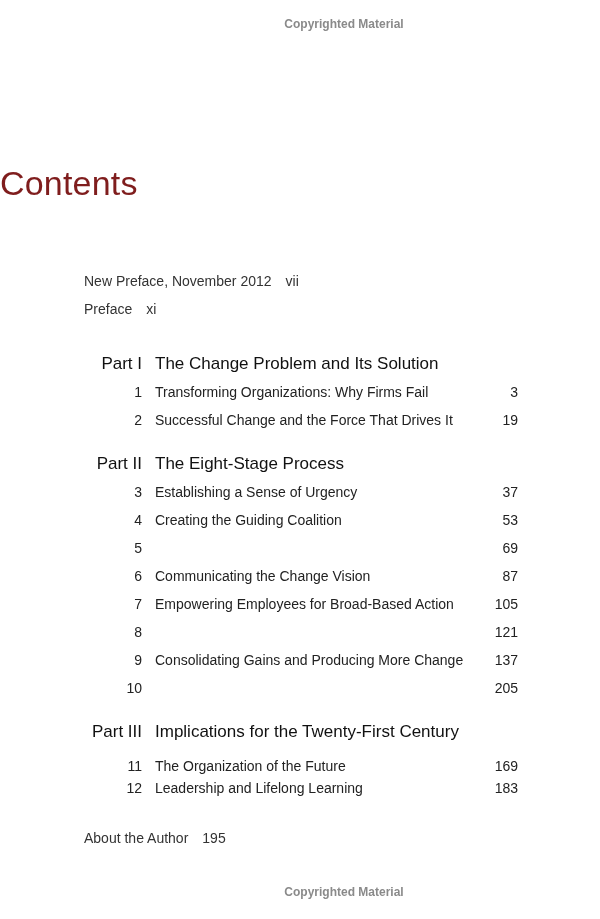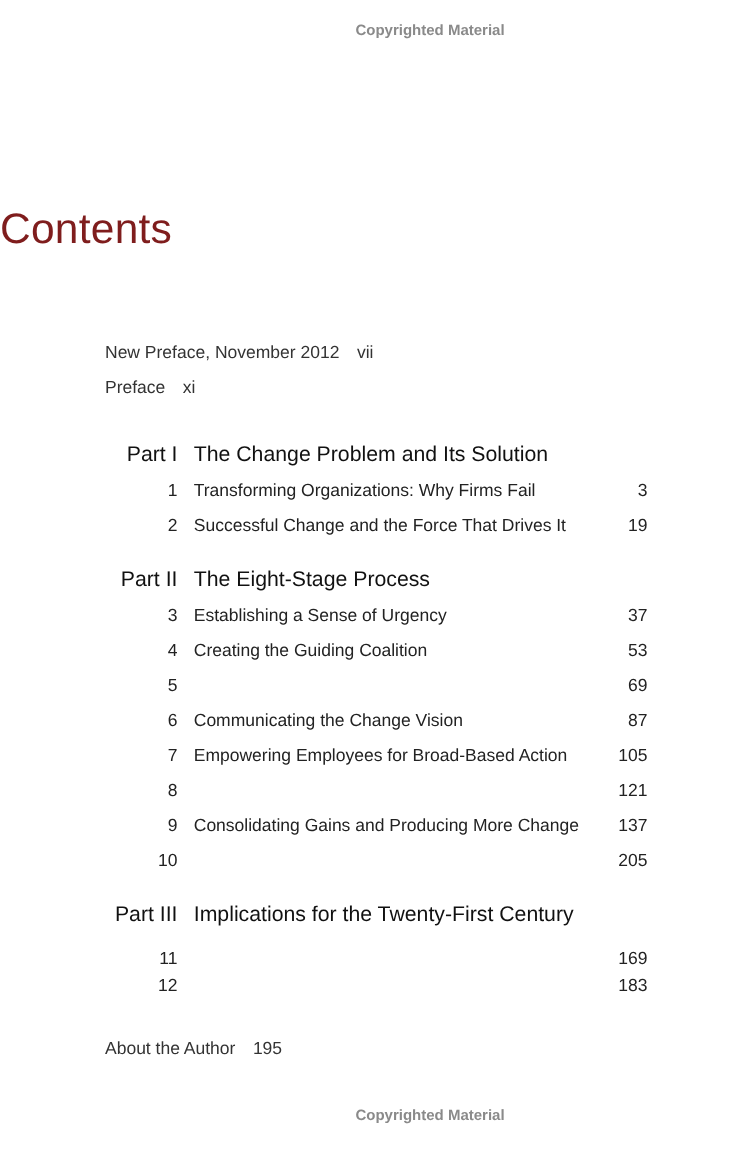--- a/index.html
+++ b/index.html
@@ -91,24 +91,26 @@
   <span class="num">10</span>
   <span class="page">205</span>
 </div>
 
 <div class="part" style="top:722px;width:600px;">
   <span class="plabel">Part III</span>
   <span class="ptitle">Implications for the Twenty-First Century</span>
 </div>
 <div class="row" style="top:758px;">
   <span class="num">11</span>
+  <span class="ctitle">The Organization of the Future</span>
   <span class="page">169</span>
 </div>
 <div class="row" style="top:780px;">
   <span class="num">12</span>
+  <span class="ctitle">Leadership and Lifelong Learning</span>
   <span class="page">183</span>
 </div>
 
 <div class="front" style="top:830px;">
   <span>About the Author</span><span class="pg">195</span>
 </div>
 
 <div class="watermark wm-bottom">Copyrighted Material</div>
 
 </body></html>

